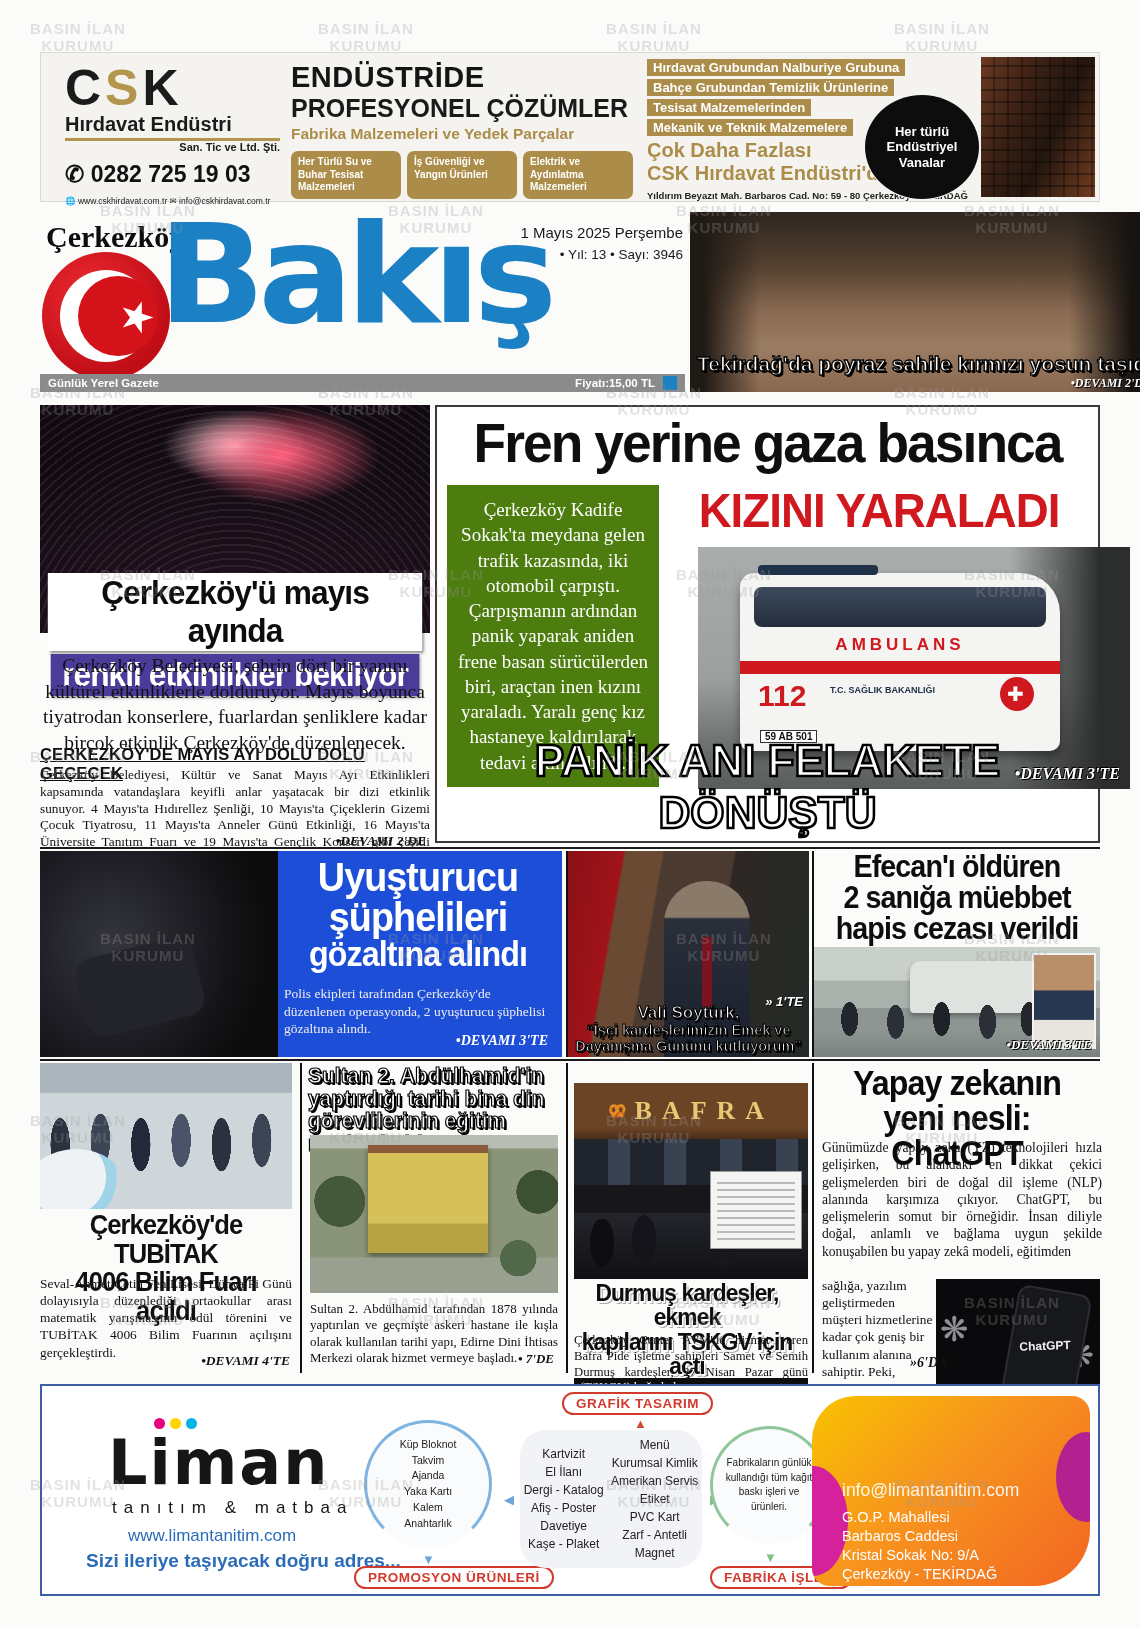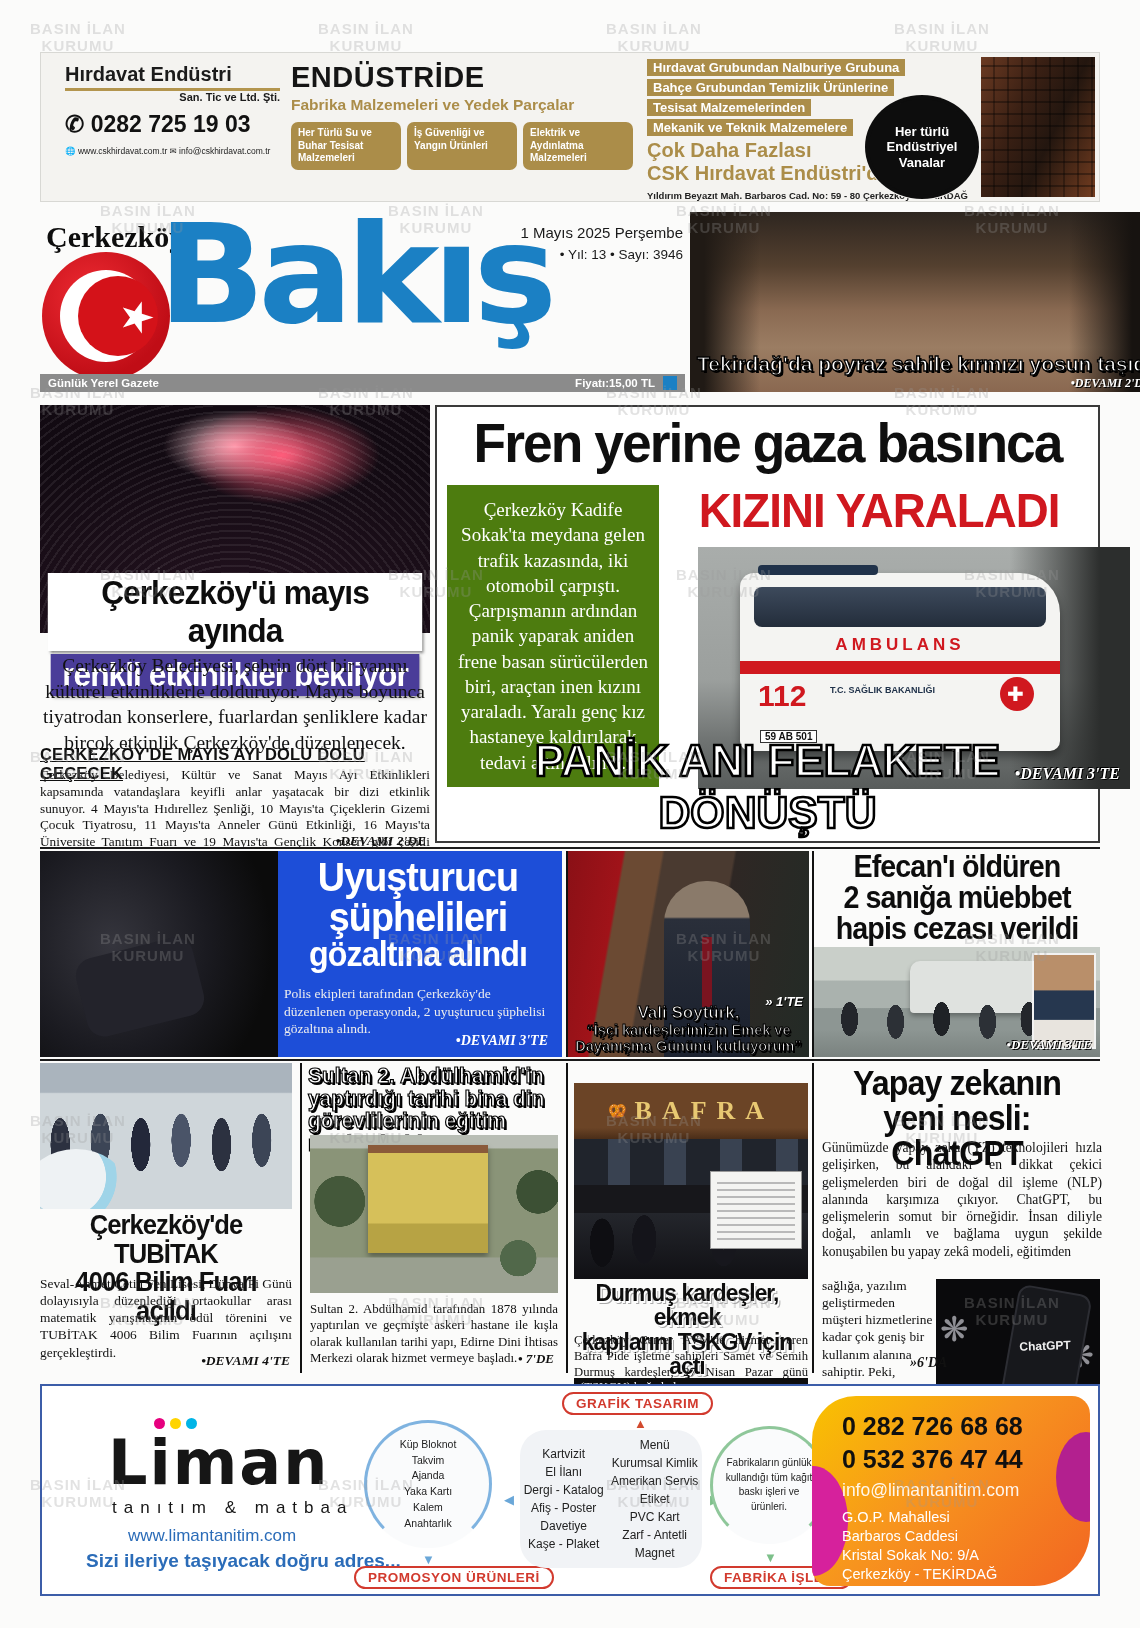--- a/index.html
+++ b/index.html
@@ -371,27 +371,29 @@
       <div class="wm" style="left: 318px; top: 1476px;">BASIN İLAN
 KURUMU</div>
       <div class="wm" style="left: 606px; top: 1476px;">BASIN İLAN
 KURUMU</div>
       <div class="wm" style="left: 894px; top: 1476px;">BASIN İLAN
 KURUMU</div>
     </div>
 
   <div class="abs top-ad">
     <div class="abs" style="left:24px; top:10px; width:215px;">
+      <div class="csk-letters"><span>C</span><span class="csk-gold">S</span><span>K</span></div>
       <div class="csk-sub1">Hırdavat Endüstri</div>
       <div class="csk-sub2">San. Tic ve Ltd. Şti.</div>
       <div class="csk-phone"><span>✆</span> <span>0282 725 19 03</span></div>
       <div class="csk-contact">🌐 www.cskhirdavat.com.tr   ✉ info@cskhirdavat.com.tr</div>
     </div>
     <div class="abs" style="left:250px; top:8px; width:348px;">
       <div class="csk-h1">ENDÜSTRİDE</div>
+      <div class="csk-h2">PROFESYONEL ÇÖZÜMLER</div>
       <div class="csk-h3">Fabrika Malzemeleri ve Yedek Parçalar</div>
       <div class="csk-btnrow">
         <div class="csk-btn">Her Türlü Su ve Buhar Tesisat Malzemeleri</div>
         <div class="csk-btn">İş Güvenliği ve Yangın Ürünleri</div>
         <div class="csk-btn">Elektrik ve Aydınlatma Malzemeleri</div>
       </div>
     </div>
     <div class="abs" style="left:606px; top:6px; width:330px;">
       <div class="gold-line">Hırdavat Grubundan Nalburiye Grubuna</div>
       <div class="gold-line">Bahçe Grubundan Temizlik Ürünlerine</div>
@@ -596,24 +598,20 @@
         <div>Magnet</div>
       </div>
     </div>
     <span class="tri tri-green" style="left:668px; top:106px; position:absolute;">▶</span>
 
     <div class="bubble bub-r">Fabrikaların günlük kullandığı tüm kağıt baskı işleri ve ürünleri.</div>
     <span class="tri tri-green" style="left:722px; top:164px; position:absolute;">▼</span>
     <div class="pill" style="left:668px; top:180px;">FABRİKA İŞLERİ</div>
 
     <div class="orange-box">
-      <div class="ob-phone">
-        <div>0 282 726 68 68</div>
-        <div>0 532 376 47 44</div>
-      </div>
       <div class="ob-mail">info@limantanitim.com</div>
       <div class="ob-addr">
         <div>G.O.P. Mahallesi</div>
         <div>Barbaros Caddesi</div>
         <div>Kristal Sokak No: 9/A</div>
         <div>Çerkezköy - TEKİRDAĞ</div>
       </div>
     </div>
   </div>
 </div>

